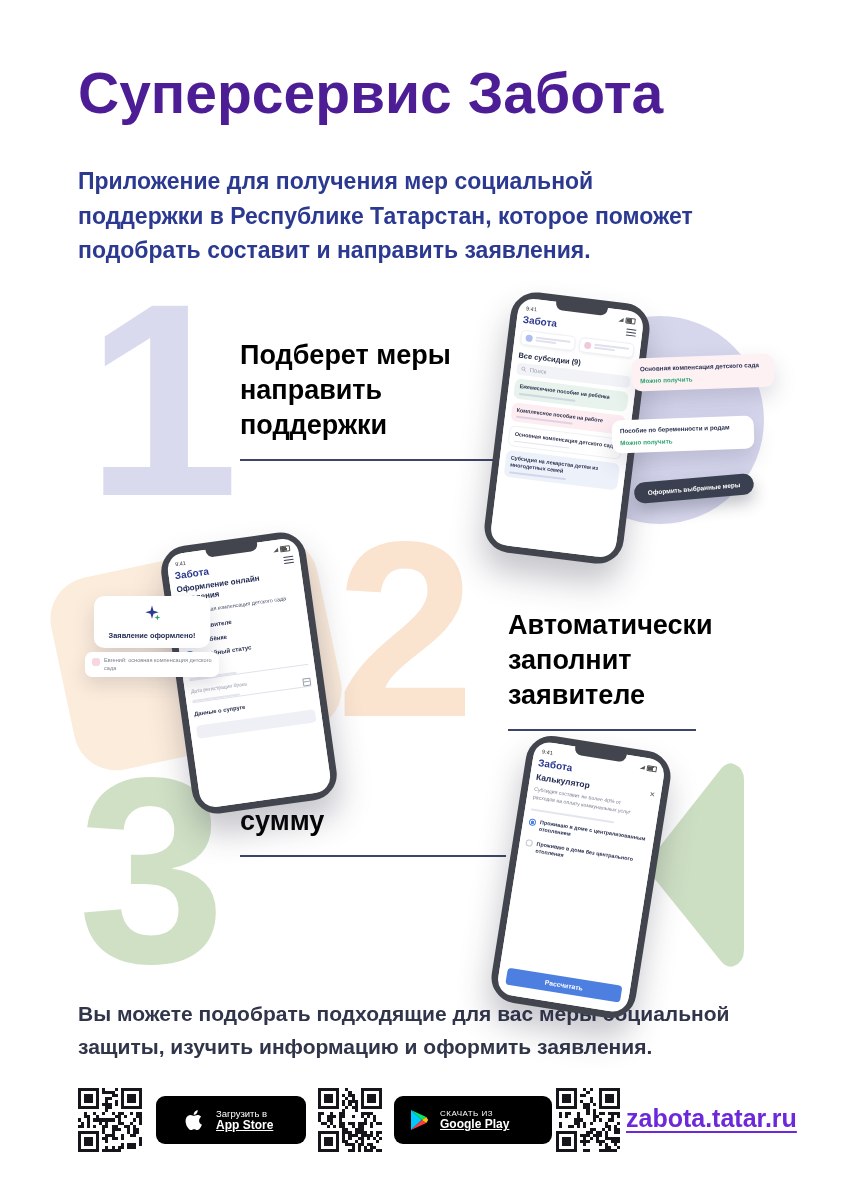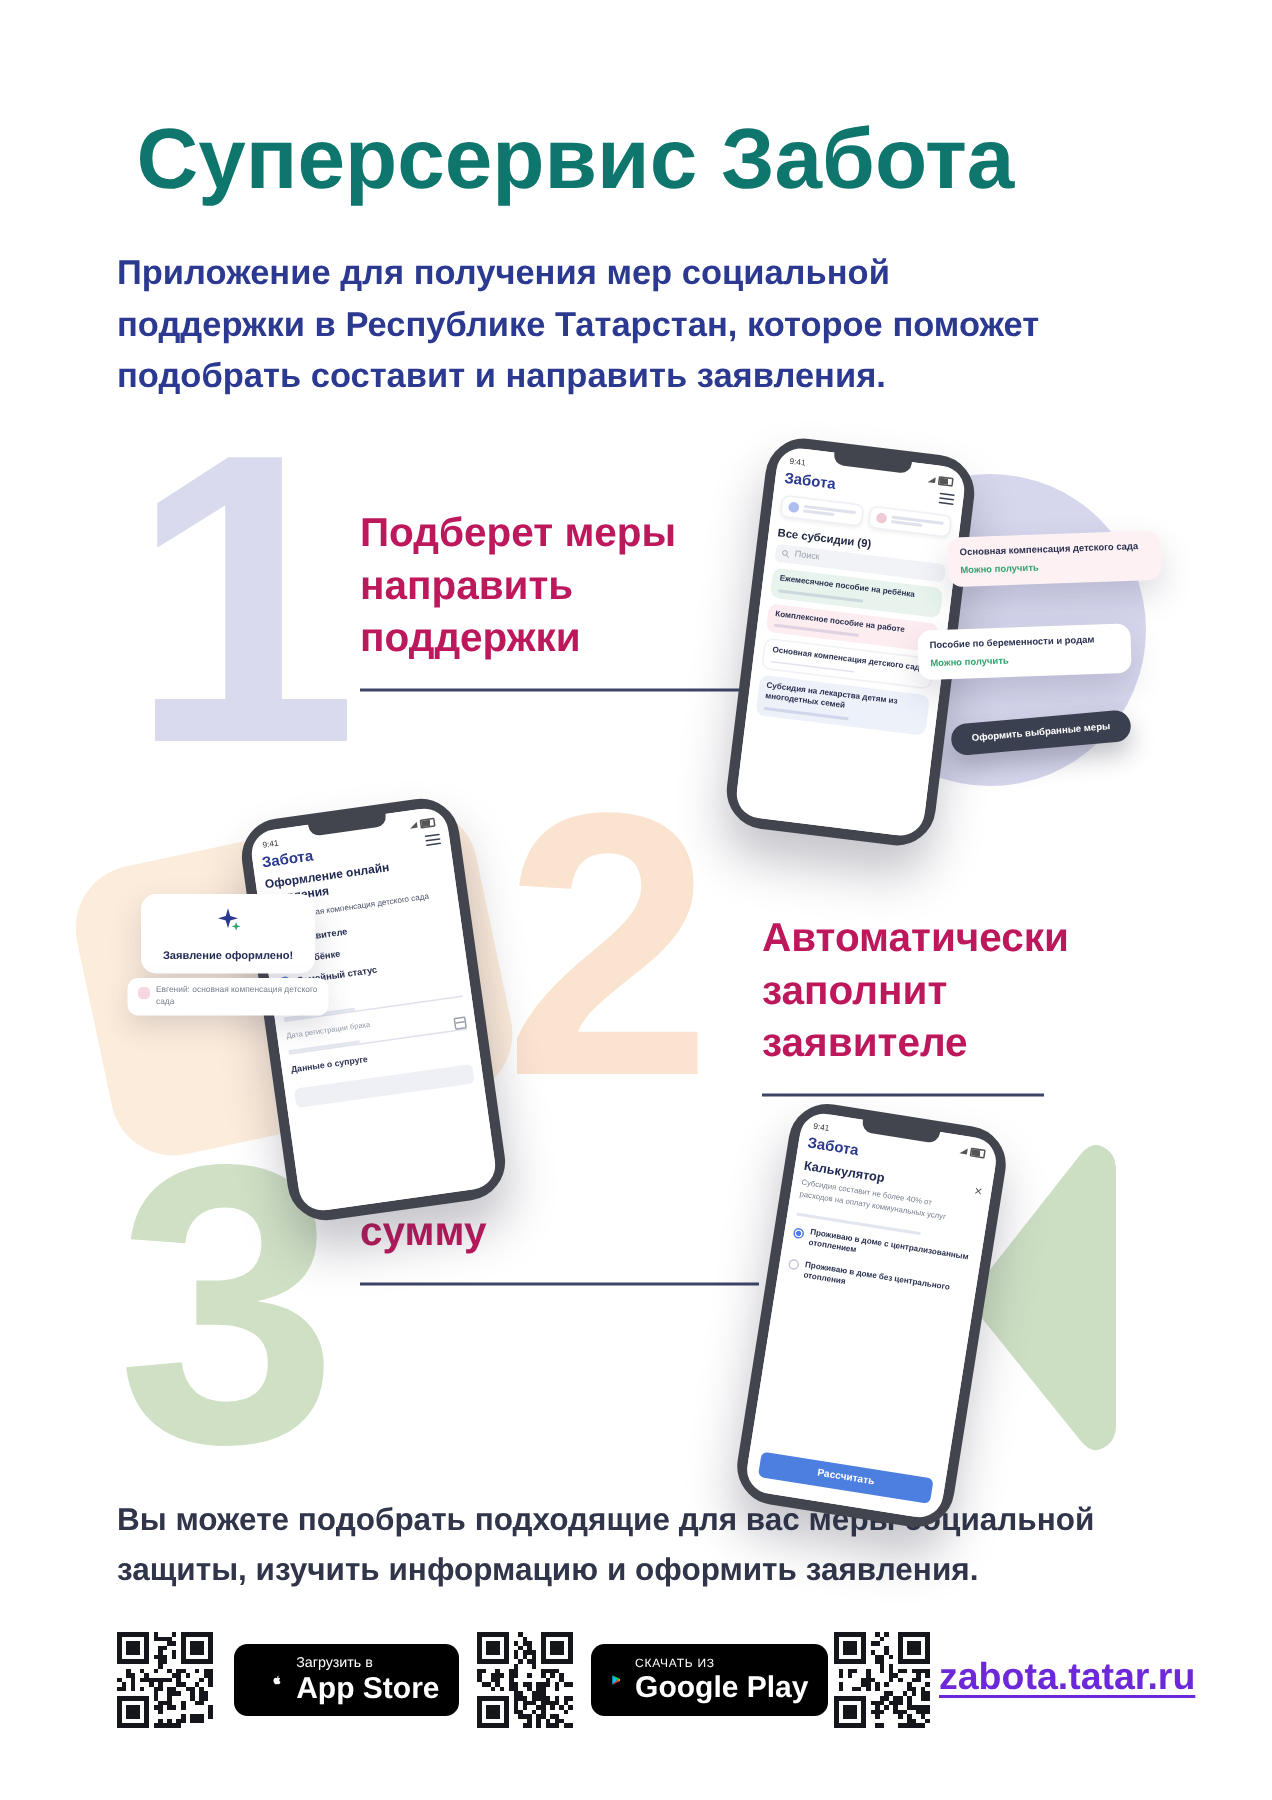--- a/index.html
+++ b/index.html
@@ -1,23 +1,23 @@
 <!DOCTYPE html>
 <html><head>
 <meta charset="utf-8">
 <style>
   html,body{margin:0;padding:0;background:#fff;}
   .poster{position:relative;width:848px;height:1200px;background:#fff;overflow:hidden;font-family:"Liberation Sans",sans-serif;}
-  h1.title{position:absolute;left:78px;top:60px;margin:13px;font-size:57px;font-weight:800;color:#0f766e;z-index:2;}
+  h1.title{position:absolute;left:78px;top:60px;margin:0;font-size:57px;font-weight:800;color:#4c1d95;z-index:2;}
   .intro{position:absolute;left:78px;top:164px;width:615px;margin:0;font-size:23px;font-weight:700;line-height:1.5;color:#2b3990;z-index:2;}
   .numeral{position:absolute;font-weight:700;line-height:1;z-index:1;letter-spacing:-0.02em;}
   .n1{left:86px;top:262px;font-size:275px;color:#d9daee;}
   .n2{left:336px;top:505px;font-size:250px;color:#fae3cf;}
   .n3{left:78px;top:738px;font-size:265px;color:#cfe0c5;}
-  .step-title{position:absolute;z-index:2;font-size:27px;font-weight:700;color:#be185d;line-height:1.3;border-bottom:2px solid #3c4566;padding-bottom:16px;}
+  .step-title{position:absolute;z-index:2;font-size:27px;font-weight:700;color:#000000;line-height:1.3;border-bottom:2px solid #3c4566;padding-bottom:16px;}
   .t1{left:240px;top:338px;width:266px;}
   .t2{left:508px;top:608px;width:188px;}
   .t3{left:240px;top:804px;width:266px;}
   .circle{position:absolute;left:556px;top:316px;width:208px;height:208px;border-radius:50%;background:#d6d6ed;z-index:0;}
   .peach{position:absolute;left:60px;top:556px;width:272px;height:196px;border-radius:42px;background:#fcecdb;transform:rotate(-12deg);z-index:0;}
   .greenshape{position:absolute;left:642px;top:756px;width:104px;height:218px;z-index:0;}
   
   .phone{position:absolute;background:#fff;border:7px solid #42454d;border-radius:26px;box-shadow:0 20px 32px rgba(45,48,70,.28);z-index:3;}
   .phone .notch{position:absolute;left:50%;top:-1px;transform:translateX(-50%);width:52px;height:9px;background:#42454d;border-radius:0 0 7px 7px;z-index:6;}
   .phone .screen{position:absolute;inset:0;padding:4px 6px;overflow:hidden;border-radius:16px;background:#fff;}
@@ -89,21 +89,21 @@
   
   .outro{position:absolute;left:78px;top:998px;width:712px;margin:0;font-size:21px;font-weight:700;line-height:1.55;color:#30354a;z-index:2;}
   .qr{position:absolute;width:64px;height:64px;top:1088px;z-index:2;}
   .qr svg{width:100%;height:100%;display:block;}
   .q1{left:78px;} .q2{left:318px;} .q3{left:556px;}
   .badge{position:absolute;top:1096px;height:48px;background:#000;border-radius:9px;display:flex;align-items:center;gap:9px;padding:0 13px;box-sizing:border-box;color:#fff;z-index:2;cursor:pointer;}
   .b1{left:156px;width:150px;padding-left:25px;} .b2{left:394px;width:158px;}
   .badge .b-lines{display:flex;flex-direction:column;justify-content:center;}
   .badge .b-small{font-size:9.5px;line-height:1.2;}
   .b2 .b-small{font-size:8px;letter-spacing:.5px;}
-  .badge .b-big{font-size:20px;font-weight:700;line-height:1.1;white-space:nowrap;}
+  .badge .b-big{font-size:12px;font-weight:700;line-height:1.1;white-space:nowrap;text-decoration:underline;}
   .sitelink{position:absolute;left:626px;top:1104px;font-size:25px;font-weight:800;color:#6d28d9;text-decoration:underline;text-underline-offset:4px;z-index:2;}
 </style>
 </head>
 <body>
 
 <div class="poster">
 
   <h1 class="title">Суперсервис Забота</h1>
   <p class="intro">Приложение для получения мер социальной поддержки в Республике Татарстан, которое поможет подобрать составит и направить заявления.</p>
 

